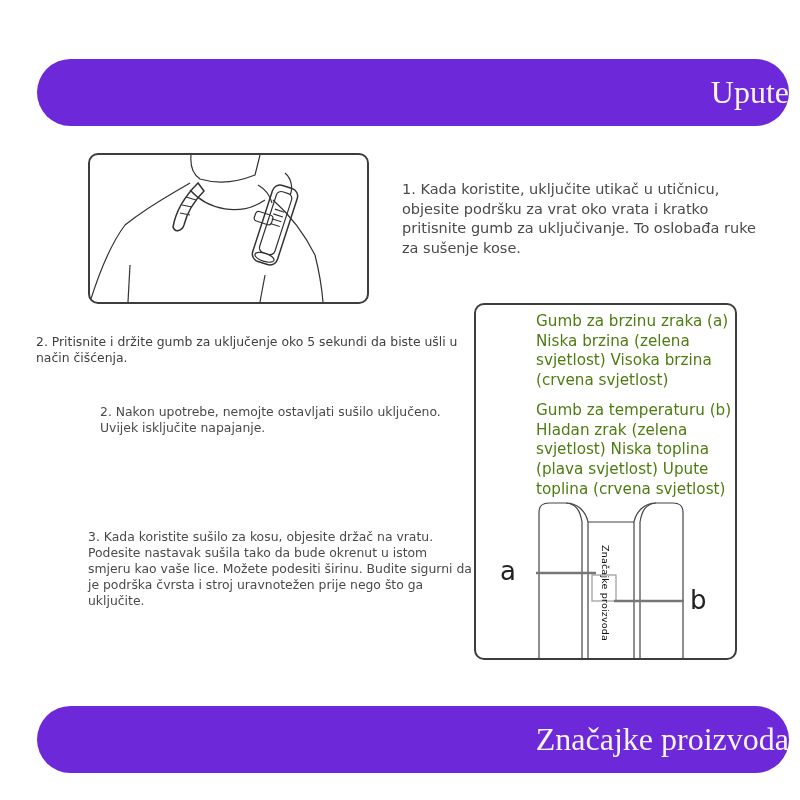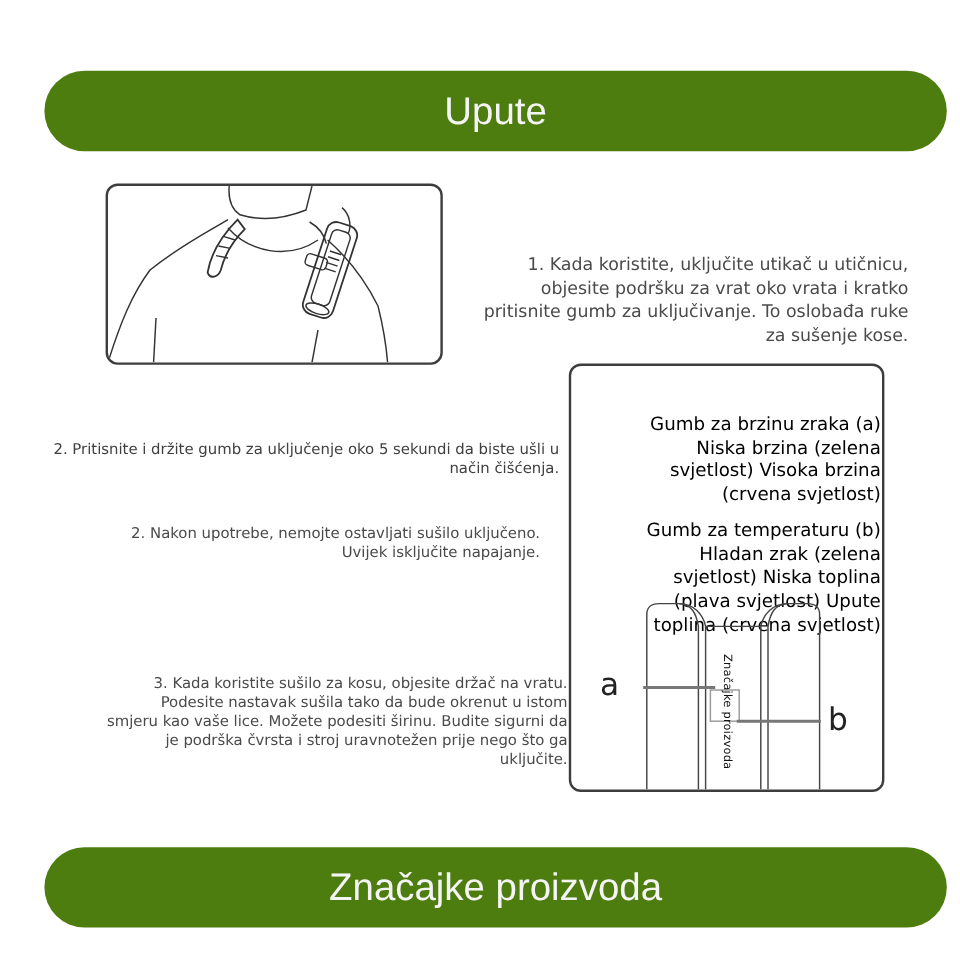--- a/index.html
+++ b/index.html
@@ -1,26 +1,26 @@
 <!DOCTYPE html>
 <html><head>
 <meta charset="utf-8">
 <style>
   html,body{margin:0;padding:0;background:#ffffff;}
   body{width:800px;height:800px;position:relative;overflow:hidden;font-family:"DejaVu Sans","Liberation Sans",sans-serif;color:#555;}
-  .banner{position:absolute;background:#4d7c0f;border-radius:34px;color:#f4f4f4;display:flex;align-items:center;justify-content:center;font-family:Liberation Sans, sans-serif;}
+  .banner{position:absolute;background:#6d28d9;border-radius:34px;color:#f4f4f4;display:flex;align-items:center;justify-content:flex-end;font-family:Liberation Serif, serif;}
   .banner.top{left:37px;top:59px;width:752px;height:67px;font-size:32px;}
   .banner.bottom{left:37px;top:706px;width:752px;height:67px;font-size:32px;}
   .panel{position:absolute;border:2px solid #3d3d3d;border-radius:10px;background:#fff;}
-  .txt{position:absolute;text-align:right;color:#555;margin-top:32px;}
+  .txt{position:absolute;text-align:left;color:#555;}
   .step1{left:402px;top:180px;width:355px;font-size:14.5px;line-height:19.5px;color:#4a4a4a;}
   .step2{left:36px;top:334px;width:430px;font-size:12.4px;line-height:16px;color:#404040;}
   .step3{left:100px;top:404px;width:350px;font-size:12.4px;line-height:16px;color:#4a4a4a;}
   .step4{left:88px;top:529px;width:385px;font-size:12.4px;line-height:16px;color:#4a4a4a;}
-  .btn-desc{left:536px;width:198px;font-size:15.2px;line-height:19.7px;color:#000000;}
+  .btn-desc{left:536px;width:198px;font-size:15.2px;line-height:19.7px;color:#4d7c0f;}
   .lbl{position:absolute;font-size:26px;color:#222;font-family:"DejaVu Sans",sans-serif;}
   .vert{position:absolute;left:600px;top:545px;writing-mode:vertical-rl;font-size:9.5px;color:#111;letter-spacing:0.2px;}
 </style>
 </head>
 <body>
 
 <div class="banner top">
   <span>Upute</span>
 </div>
 

